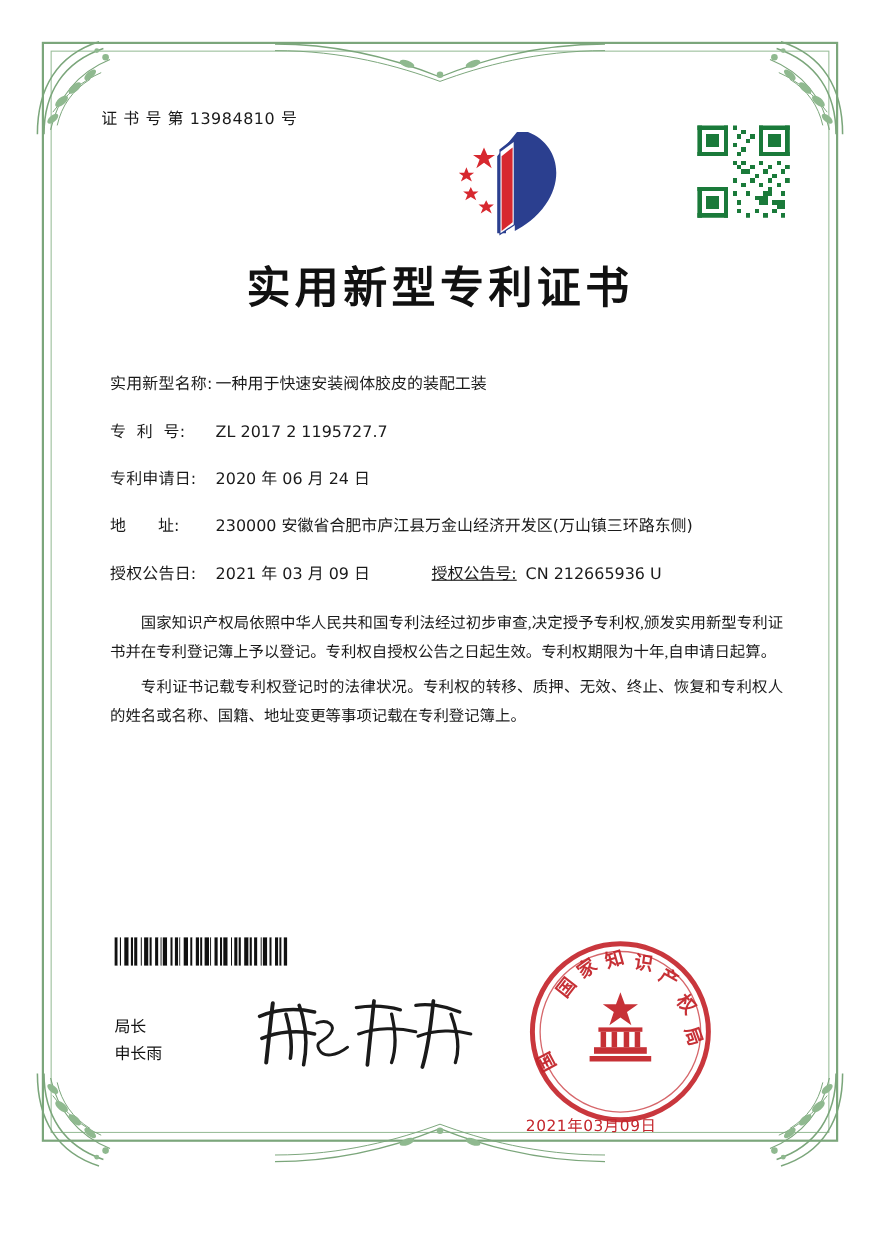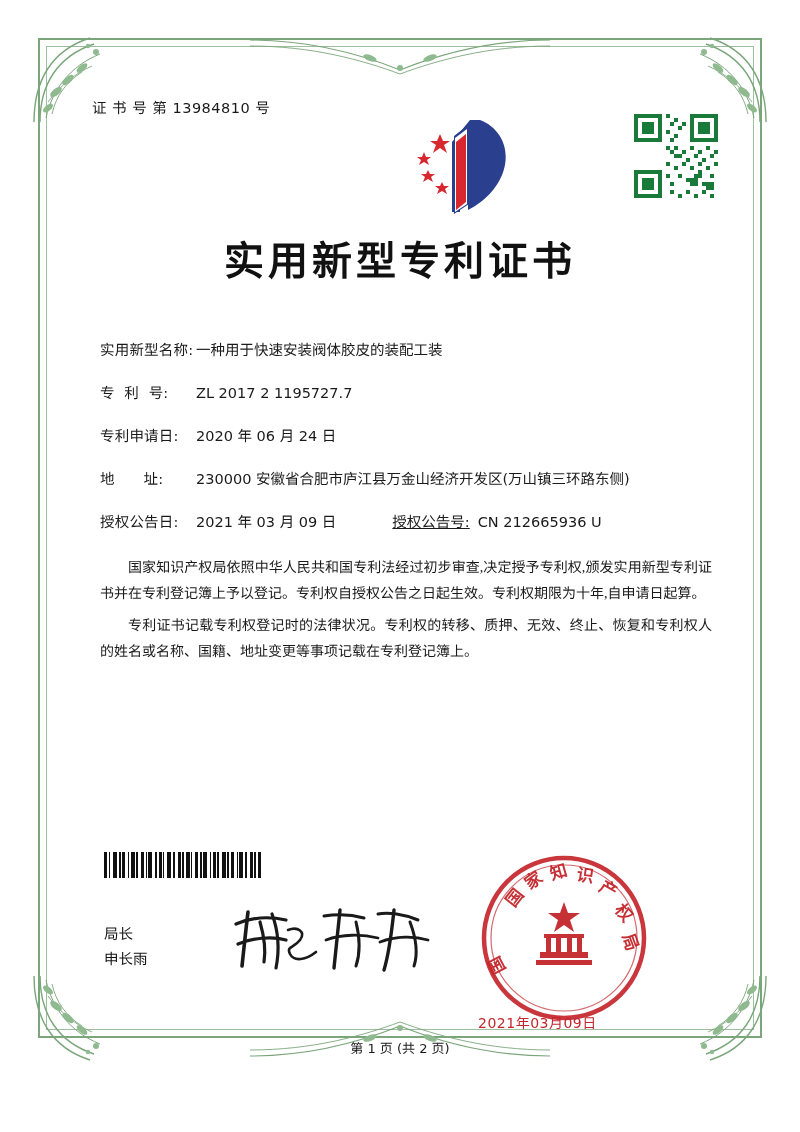--- a/index.html
+++ b/index.html
@@ -589,14 +589,13 @@
           <text x="120" y="38" transform="rotate(30 120 38)">产</text>
           <text x="136" y="58" transform="rotate(50 136 58)">权</text>
           <text x="144" y="84" transform="rotate(70 144 84)">局</text>
           <text x="28" y="118" transform="rotate(-118 28 118)">国</text>
         </g>
       </svg>
     </div>
     <div class="seal-date">2021年03月09日</div>
   </div>
 
-  <div class="page-num">第 1 页 (共 2 页)</div>
 </div>
 
 </body></html>

